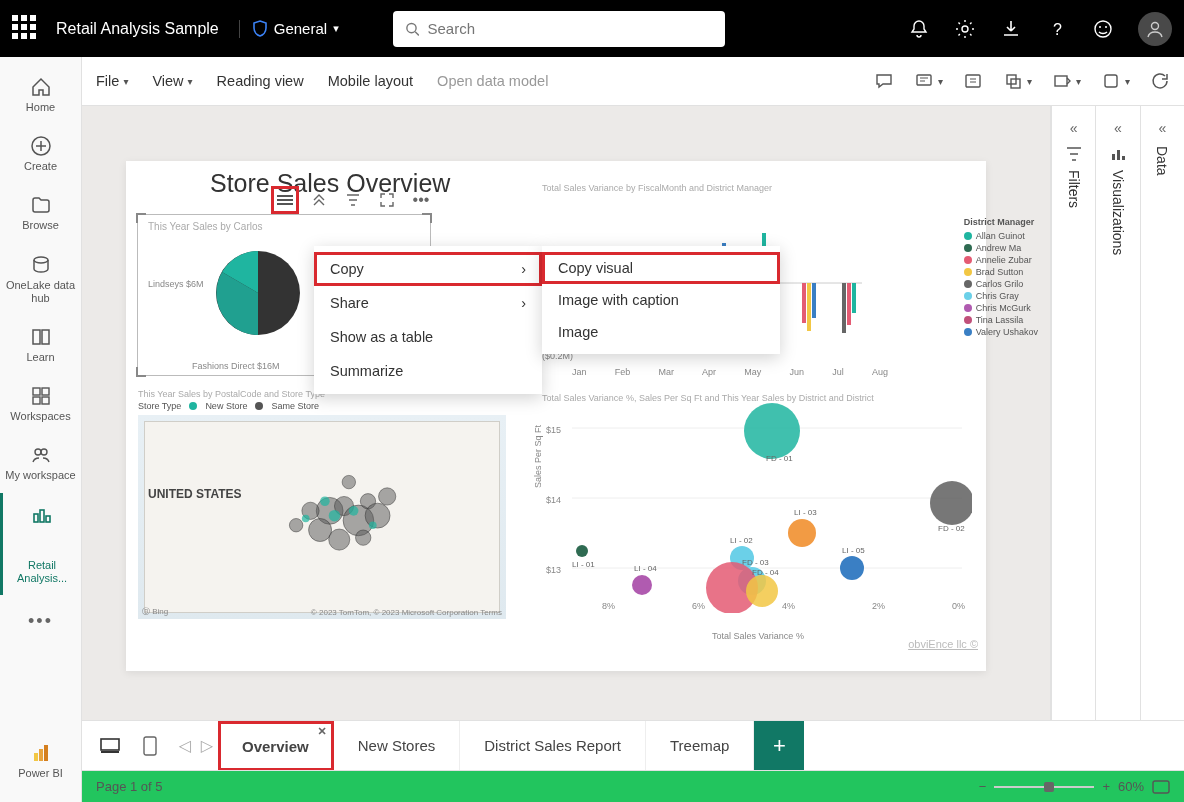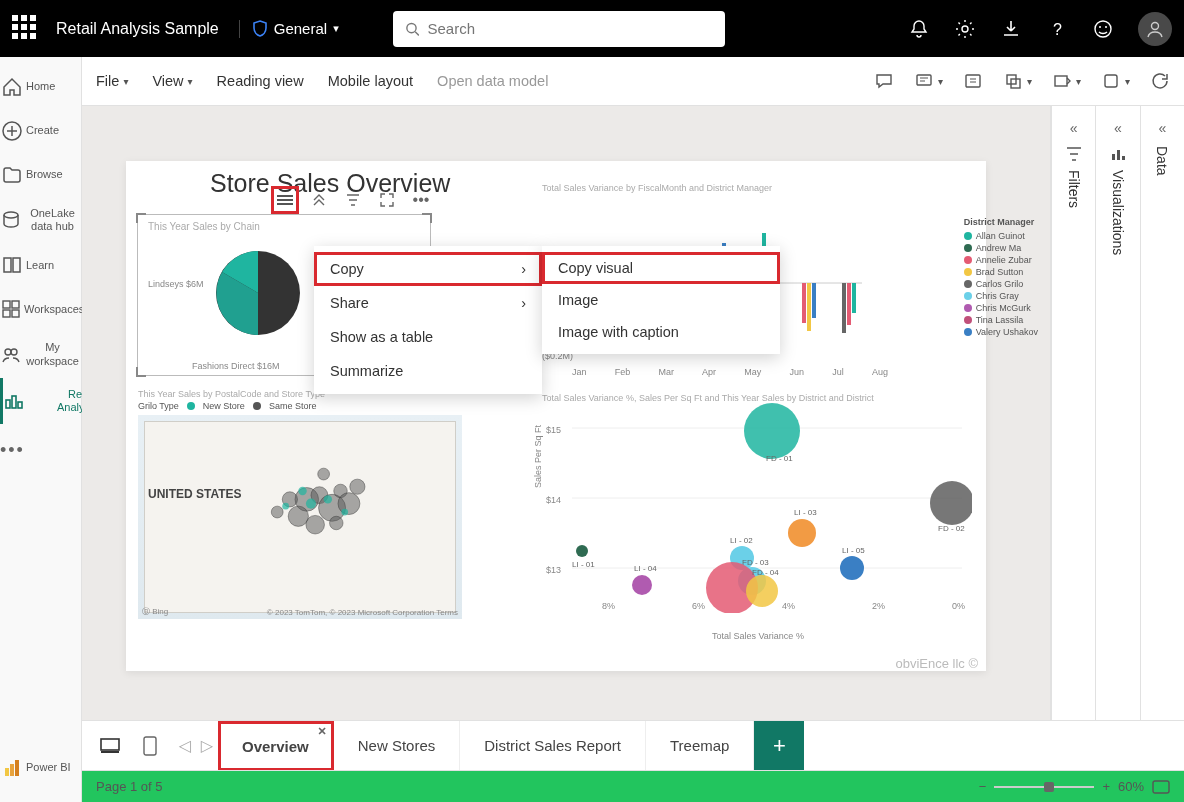--- a/index.html
+++ b/index.html
@@ -12,21 +12,21 @@
 .report-name { color: #fff; font-size: 16px; font-weight: 400; }
 .sens { display: flex; align-items: center; gap: 6px; color: #fff; font-size: 15px; margin-left: 4px; padding-left: 12px; border-left: 1px solid #444; cursor: pointer; }
 .searchbox { flex: 0 0 332px; height: 36px; background: #fff; border-radius: 4px; display: flex; align-items: center; padding: 0 12px; gap: 8px; margin-left: 38px; }
 .searchbox input { border: none; outline: none; font-size: 15px; width: 100%; background: transparent; color: #333; }
 .topicons { margin-left: auto; display: flex; align-items: center; gap: 24px; color: #fff; }
 .topicons .ic { width: 22px; height: 22px; cursor: pointer; display: flex; align-items: center; justify-content: center; }
 .avatar { width: 34px; height: 34px; border-radius: 50%; background: #494949; display: flex; align-items: center; justify-content: center; }
 
 
 .rail { position: absolute; left: 0; top: 57px; bottom: 0; width: 82px; background: #f9f9f9; border-right: 1px solid #e1e1e1; display: flex; flex-direction: column; align-items: center; padding-top: 8px; }
-.rail-item { width: 100%; display: flex; flex-direction: row; align-items: center; gap: 2px; padding: 10px 0; font-size: 11px; color: #555; cursor: pointer; text-align: center; line-height: 1.2; }
+.rail-item { width: 100%; display: flex; flex-direction: column; align-items: center; gap: 2px; padding: 10px 0; font-size: 11px; color: #555; cursor: pointer; text-align: center; line-height: 1.2; }
 .rail-item.active { color: #117865; border-left: 3px solid #117865; gap: 32px; }
 .rail-item .ric { width: 24px; height: 24px; display: flex; align-items: center; justify-content: center; }
 .rail .dots { margin-top: 6px; font-size: 18px; letter-spacing: 2px; color: #666; }
 .rail .pbi { margin-top: auto; margin-bottom: 12px; }
 
 
 .cmdbar { position: absolute; left: 82px; right: 0; top: 57px; height: 49px; background: #fff; border-bottom: 1px solid #e1e1e1; display: flex; align-items: center; padding: 0 14px; gap: 24px; font-size: 14.5px; color: #333; }
 .cmdbar .mitem { cursor: pointer; display: flex; align-items: center; gap: 4px; }
 .cmdbar .disabled { color: #999; }
 .cmdbar .right { margin-left: auto; display: flex; align-items: center; gap: 20px; }
@@ -60,33 +60,33 @@
 .ctx2 .mi.hl { outline: 3px solid #d9292f; outline-offset: -3px; }
 
 
 .viz-bar { position: absolute; left: 416px; top: 22px; width: 436px; height: 200px; }
 .bar-title { font-size: 9px; color: #aaa; }
 .legend { position: absolute; right: -60px; top: 34px; font-size: 9px; color: #555; }
 .legend div { display: flex; align-items: center; gap: 4px; margin-bottom: 2px; white-space: nowrap; }
 .dot { width: 8px; height: 8px; border-radius: 50%; }
 
 
-.viz-map { position: absolute; left: 12px; top: 228px; width: 324px; height: 234px; }
+.viz-map { position: absolute; left: 12px; top: 228px; width: 368px; height: 234px; }
 .map-title { font-size: 9px; color: #aaa; }
 .map-legend { font-size: 9px; color: #555; margin-top: 2px; display: flex; gap: 8px; align-items: center; }
 .mapimg { width: 100%; height: 204px; background: linear-gradient(180deg,#e8f0f5,#dfe9ef); position: relative; margin-top: 4px; overflow: hidden; }
 .mapimg .land { position: absolute; inset: 6px; background: #f5f3ef; border: 1px solid #d0cec8; }
 .mapimg .us-label { position: absolute; left: 10px; top: 72px; font-weight: 700; font-size: 12px; color: #444; }
 .mapimg .attrib { position: absolute; bottom: 2px; right: 4px; font-size: 8px; color: #888; }
 .mapimg .bing { position: absolute; bottom: 2px; left: 4px; font-size: 8px; color: #888; }
 
 
 .viz-scatter { position: absolute; left: 416px; top: 232px; width: 436px; height: 244px; }
 .sc-title { font-size: 9px; color: #aaa; }
-.obv { position: absolute; right: 8px; bottom: 0; font-size: 13px; color: #bbb; }
+.obv { position: absolute; right: 8px; bottom: 21px; font-size: 11px; color: #bbb; text-decoration: underline; }
 
 
 .panes { position: absolute; right: 0; top: 106px; bottom: 82px; width: 134px; display: flex; background: #fff; border-left: 1px solid #e1e1e1; }
 .pane { flex: 1; border-left: 1px solid #e1e1e1; display: flex; flex-direction: column; align-items: center; padding-top: 14px; cursor: pointer; }
 .pane .chevv { font-size: 14px; color: #666; margin-bottom: 10px; }
 .pane .vtxt { writing-mode: vertical-rl; font-size: 14px; color: #333; }
 
 
 .tabs { position: absolute; left: 82px; right: 0; bottom: 32px; height: 50px; background: #fff; border-top: 1px solid #e1e1e1; display: flex; align-items: center; padding: 0 12px; gap: 0; }
 .tabs .dev { width: 32px; height: 32px; display: flex; align-items: center; justify-content: center; cursor: pointer; margin-right: 8px; color: #666; }
@@ -357,21 +357,21 @@
               <path d="M1 2h12M3 7h8M5 12h4" stroke="#666" stroke-width="1.6"></path>
             </svg>
           </div>
         <div class="vh">
             <svg width="14" height="14" viewBox="0 0 14 14">
               <path d="M1 5V1h4M13 5V1H9M1 9v4h4M13 9v4H9" fill="none" stroke="#666" stroke-width="1.4"></path>
             </svg>
           </div>
         <div class="vh">•••</div>
       </div>
-      <div class="pie-title">This Year Sales by Chain</div>
+      <div class="pie-title">This Year Sales by Carlos</div>
       <svg width="160" height="110" viewBox="0 0 160 110" style="margin-left:60px;">
         <circle cx="60" cy="55" r="42" fill="#333"></circle>
         <path d="M60 55 L60 13 A42 42 0 0 0 24 34 Z" fill="#1fb5a0"></path>
         <path d="M60 55 L24 34 A42 42 0 0 0 60 97 Z" fill="#20a090"></path>
       </svg>
       <div style="position:absolute; left:10px; top:64px; font-size:9px; color:#888;">Lindseys $6M</div>
       <div style="position:absolute; left:54px; bottom:4px; font-size:9px; color:#888;">Fashions Direct $16M</div>
     </div>
     <div style="position:absolute; left:316px; top:204px; font-size:10px; color:#888;">Total Stores</div>
 
@@ -449,21 +449,21 @@
         <div>
             <span class="dot" style="background:#3a7fc4"></span>
             <span>Valery Ushakov</span>
           </div>
       </div>
     </div>
 
     <div class="viz-map">
       <div class="map-title">This Year Sales by PostalCode and Store Type</div>
       <div class="map-legend">
-        <span>Grilo Type</span>
+        <span>Store Type</span>
         <span class="dot" style="background:#1fb5a0"></span>
           <span>New Store</span>
         <span class="dot" style="background:#555"></span>
           <span>Same Store</span>
       </div>
       <div class="mapimg">
         <div class="land"></div>
         <div class="us-label">UNITED STATES</div>
         <svg style="position:absolute; inset:0;" viewBox="0 0 384 204">
           <g fill="#555" fill-opacity="0.5" stroke="#333" stroke-width="0.5">
@@ -542,22 +542,22 @@
     </div>
   <div class="mi">
       <span>Share</span>
       <span>›</span>
     </div>
   <div class="mi">Show as a table</div>
   <div class="mi">Summarize</div>
 </div>
 <div class="ctx2">
   <div class="mi hl">Copy visual</div>
+  <div class="mi">Image with caption</div>
   <div class="mi">Image</div>
-  <div class="mi">Image with caption</div>
 </div>
 
 <div class="panes">
   <div class="pane">
     <div class="chevv">«</div>
     <svg width="16" height="16" viewBox="0 0 16 16" style="margin-bottom:8px;">
         <path d="M1 2h14M4 8h8M6 14h4" stroke="#555" stroke-width="1.5"></path>
       </svg>
     <div class="vtxt">Filters</div>
   </div>

